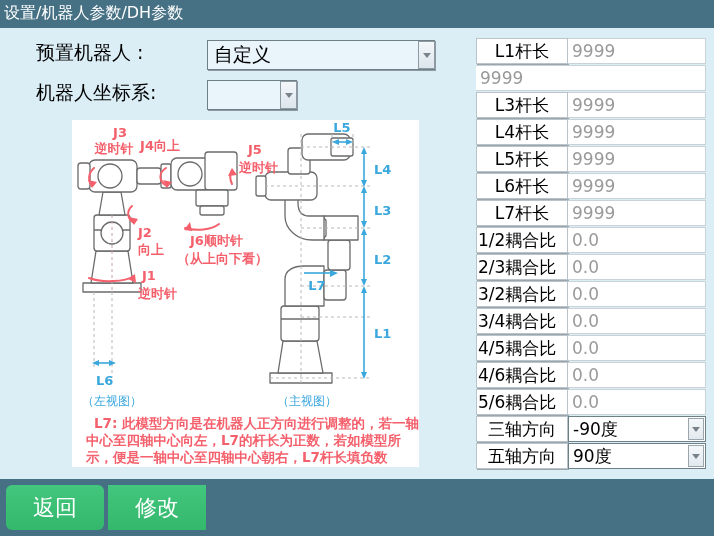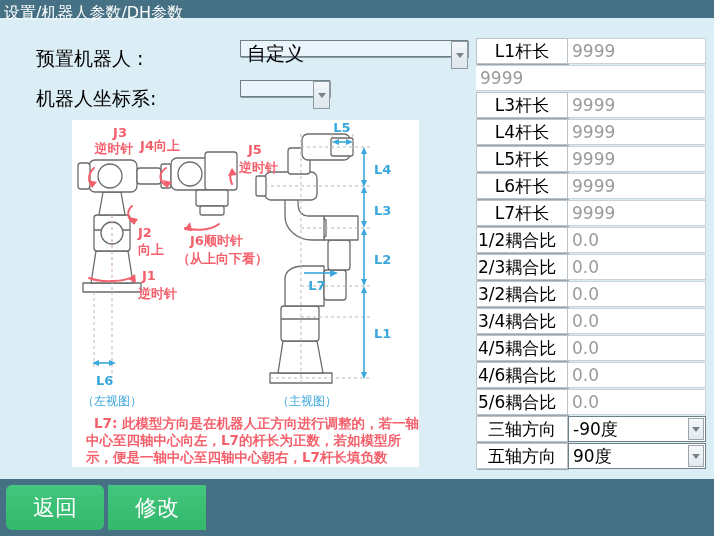--- a/index.html
+++ b/index.html
@@ -5,51 +5,50 @@
   html,body{margin:0;padding:0;}
   body{
     width:714px;height:536px;
     background:#dbeef6;
     font-family:"DejaVu Sans","Liberation Sans",sans-serif;
     overflow:hidden;
     position:relative;
   }
   
   #titlebar{
-    position:absolute;left:0;top:0;width:714px;height:18px;
+    position:absolute;left:0;top:0;width:714px;height:28px;
     background:#467184;
     color:#ffffff;
     font-size:16px;
     line-height:26px;
     padding-left:4px;
     box-sizing:border-box;
     letter-spacing:0px;
     white-space:nowrap;
   }
   
   #form-area{position:absolute;left:0;top:26px;width:460px;height:90px;}
-  .form-row{position:absolute;height:32px;display:flex;align-items:flex-end;}
+  .form-row{position:absolute;height:32px;display:flex;align-items:flex-start;}
   #row-preset{left:36px;top:14px;}
   #row-coord{left:36px;top:54px;}
   .form-label{
     font-size:19px;color:#000;white-space:nowrap;
   }
   .pad-label{letter-spacing:0px;}
   .combo{
     position:relative;
     background:#e9f4fb;
     border:1px solid #6f7f88;
     border-right:none;
     box-sizing:border-box;
-    height:17px;
-    display:flex;
+    height:30px;
+    display:flex;align-items:center;
     font-size:19px;color:#000;
     padding-left:6px;
     box-shadow:1px 1px 0 #8d9aa2;
-    margin-left:33px;
   }
   .combo .arrowbox{
     position:absolute;right:0;top:0;height:28px;width:17px;
     background:linear-gradient(#f3f7fa,#dde6ec);
     border:1px solid #8d9aa2;
     box-sizing:border-box;
     display:flex;align-items:center;justify-content:center;
   }
   .arrow-dn{
     width:0;height:0;border-left:4px solid transparent;border-right:4px solid transparent;

